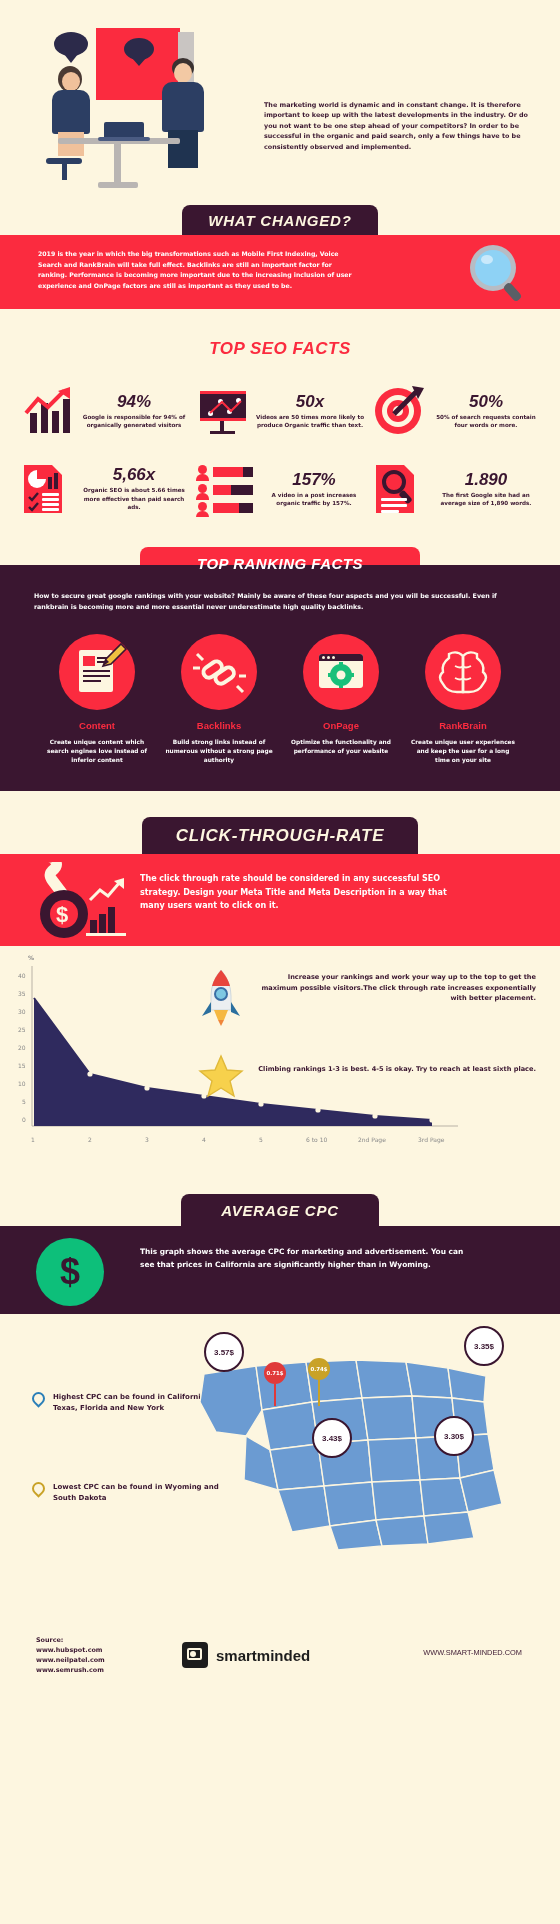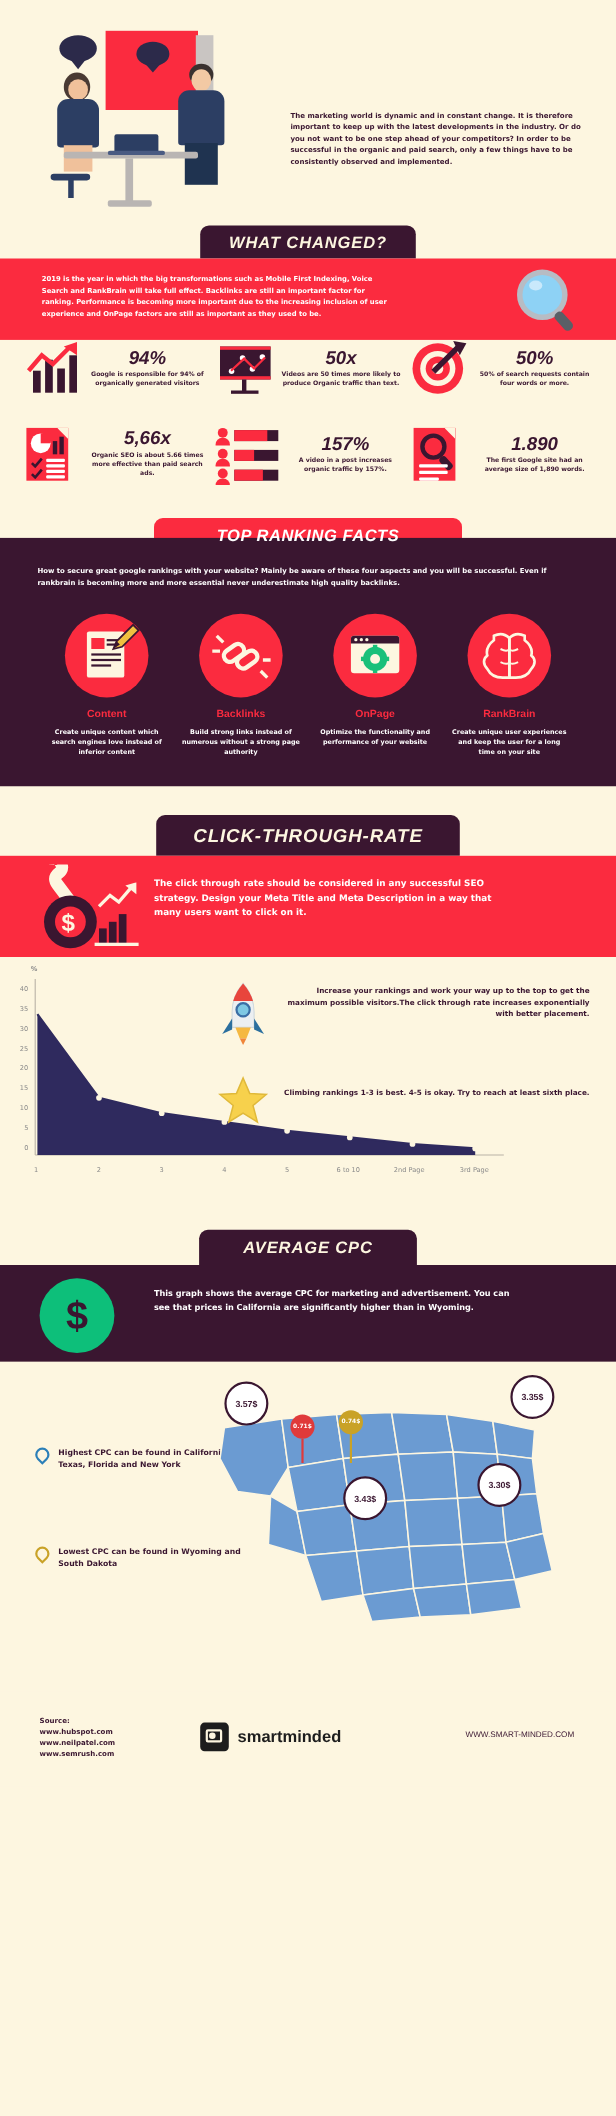--- a/index.html
+++ b/index.html
@@ -194,20 +194,21 @@
   <div class="wc-text">2019 is the year in which the big transformations such as Mobile First Indexing, Voice Search and RankBrain will take full effect. Backlinks are still an important factor for ranking. Performance is becoming more important due to the increasing inclusion of user experience and OnPage factors are still as important as they used to be.</div>
   <div class="magnifier">
     <div class="mag-ring"></div>
     <div class="mag-glass"></div>
     <div class="mag-shine"></div>
     <div class="mag-handle"></div>
   </div>
 </div>
 
 <div class="cream">
+  <div class="seo-head">TOP SEO FACTS</div>
 
   <div class="fact-row">
 
     <div class="fact">
       <div class="fact-ic">
         <div class="bar" style="left:10px;height:20px;"></div>
         <div class="bar" style="left:21px;height:30px;"></div>
         <div class="bar" style="left:32px;height:22px;"></div>
         <div class="bar" style="left:43px;height:34px;"></div>
         <svg width="54" height="32" style="position:absolute;left:2px;top:2px;">
@@ -531,21 +532,21 @@
         <path d="M274 138 L308 130 L316 164 L282 172 Z"></path>
         <path d="M144 186 L190 180 L196 206 L152 210 Z"></path>
         <path d="M190 180 L238 176 L242 204 L196 206 Z"></path>
         <path d="M238 176 L282 172 L288 198 L242 204 Z"></path>
       </g>
     </svg>
 
     <div class="cpc-bubble" style="left:18px;top:-8px;">3.57$</div>
     <div class="cpc-bubble" style="left:278px;top:-14px;">3.35$</div>
     <div class="cpc-bubble" style="left:126px;top:78px;">3.43$</div>
-    <div class="cpc-bubble" style="left:248px;top:66px;">3.30$</div>
+    <div class="cpc-bubble" style="left:248px;top:76px;">3.30$</div>
 
     <div style="position:absolute;left:78px;top:22px;">
       <div class="cpc-marker" style="background:#e03a3a;position:relative;">0.71$</div>
       <div style="width:2px;height:22px;background:#e03a3a;margin-left:10px;"></div>
     </div>
     <div style="position:absolute;left:122px;top:18px;">
       <div class="cpc-marker" style="background:#c9a227;position:relative;">0.74$</div>
       <div style="width:2px;height:26px;background:#c9a227;margin-left:10px;"></div>
     </div>
   </div>

